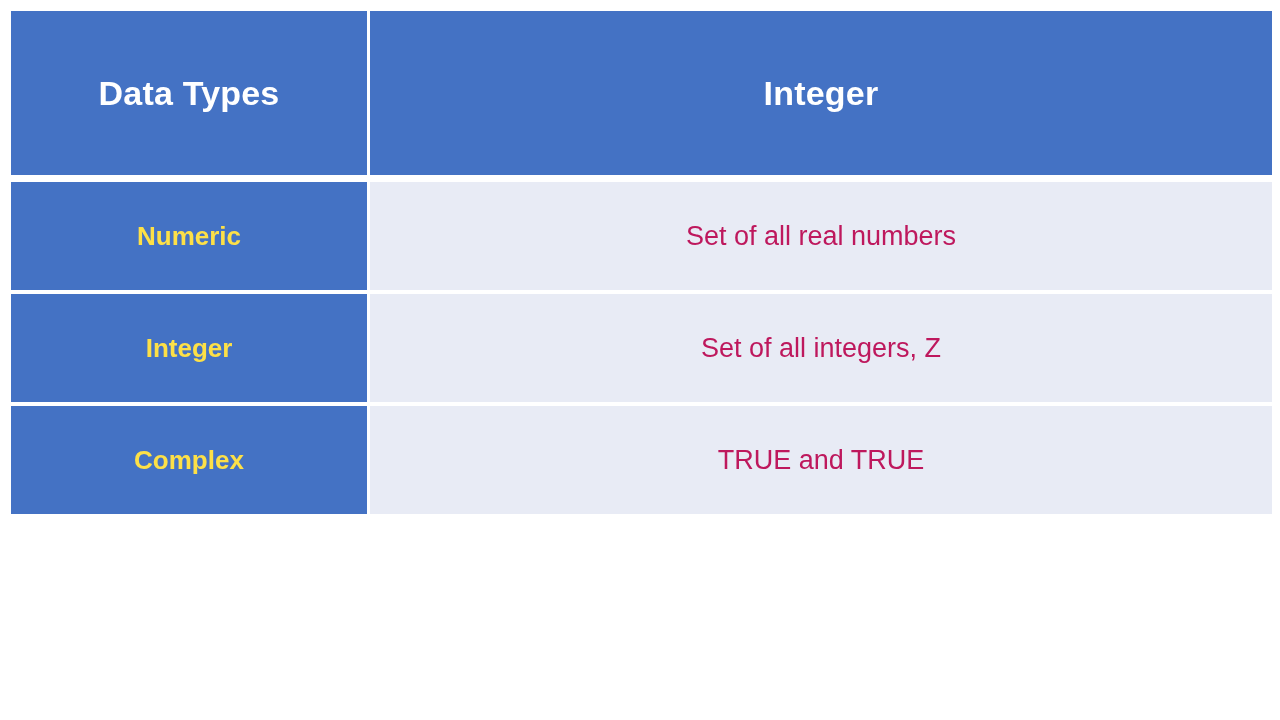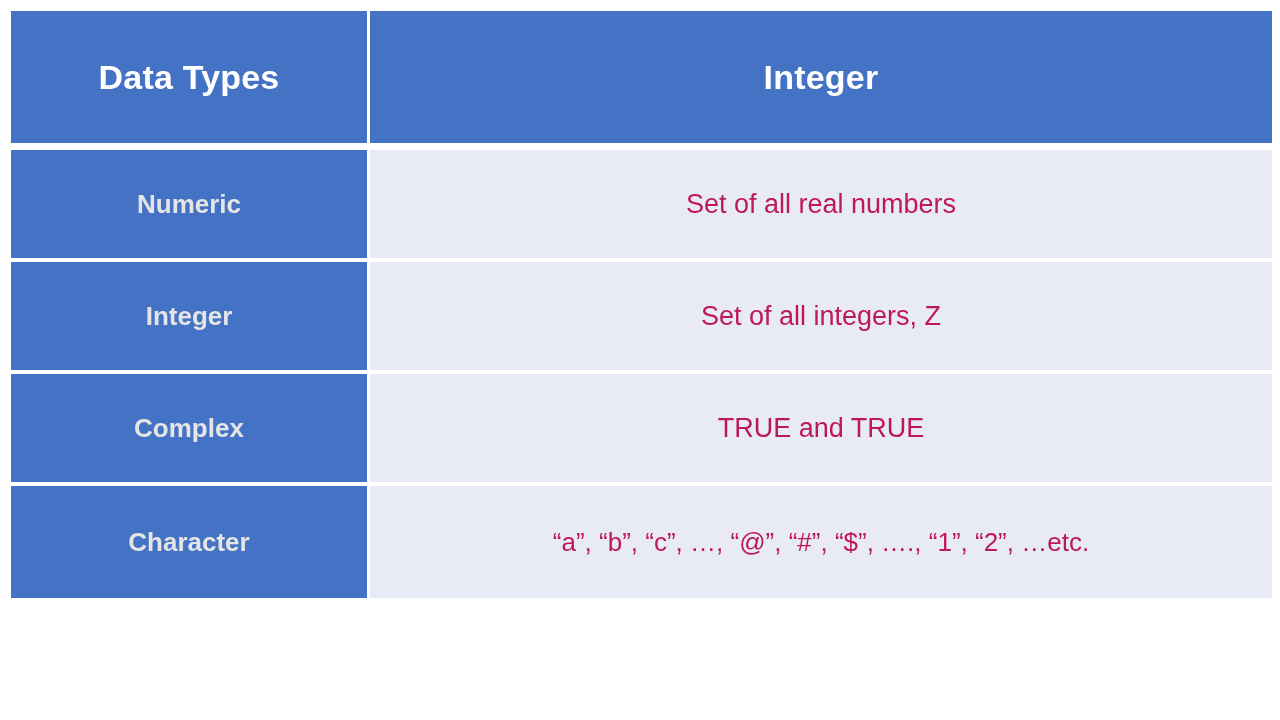--- a/index.html
+++ b/index.html
@@ -31,21 +31,21 @@
     border-collapse: separate;
     border-spacing: 0;
     table-layout: fixed;
   }
 
   col.col-type { width: 359px; }
   col.col-value { width: 902px; }
 
   .dt-table td,
   .dt-table th {
-    padding: 0;
+    padding: 16px;
     margin: 0;
     vertical-align: middle;
     text-align: center;
   }
 
   
   .hdr-cell {
     background: #4472C4;
     color: #FFFFFF;
     font-weight: bold;
@@ -62,21 +62,21 @@
     height: 7px;
     background: #FFFFFF;
     padding: 0;
     line-height: 0;
     font-size: 0;
   }
 
   
   .type-cell {
     background: #4472C4;
-    color: #e5e5e5;
+    color: #fde047;
     font-weight: bold;
     font-size: 26px;
     border-right: 3px solid #FFFFFF;
     border-bottom: 4px solid #FFFFFF;
   }
   .value-cell {
     background: #E8EBF5;
     color: #be185d;
     font-weight: normal;
     font-size: 27px;
@@ -141,23 +141,15 @@
       <tr class="dt-row">
         <td class="type-cell">
           <span class="cell-text">Complex</span>
         </td>
         <td class="value-cell">
           <span class="cell-text">TRUE and TRUE</span>
         </td>
       </tr>
 
 
-      <tr class="dt-row last">
-        <td class="type-cell">
-          <span class="cell-text">Character</span>
-        </td>
-        <td class="value-cell char-row">
-          <span class="cell-text">“a”, “b”, “c”, …, “@”, “#”, “$”, …., “1”, “2”, …etc.</span>
-        </td>
-      </tr>
     </tbody>
   </table>
 </div>
 
 </body></html>

